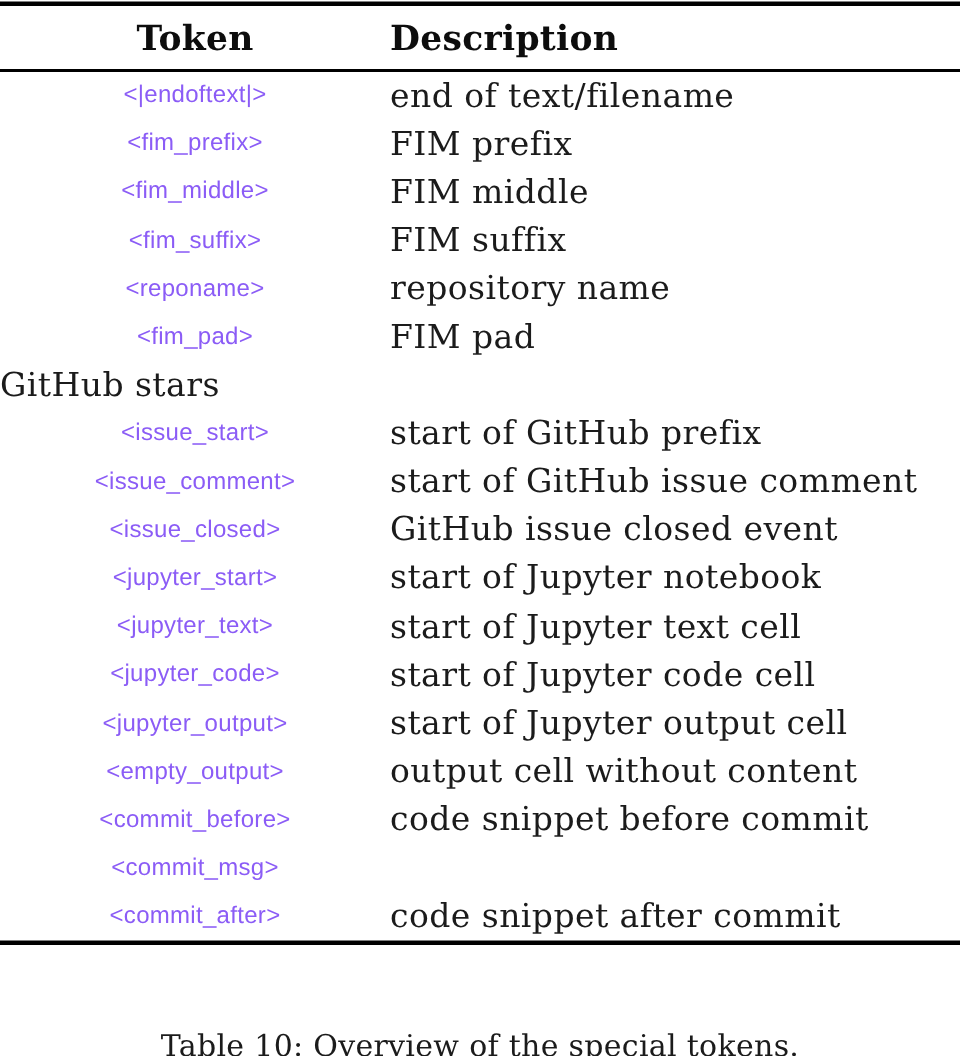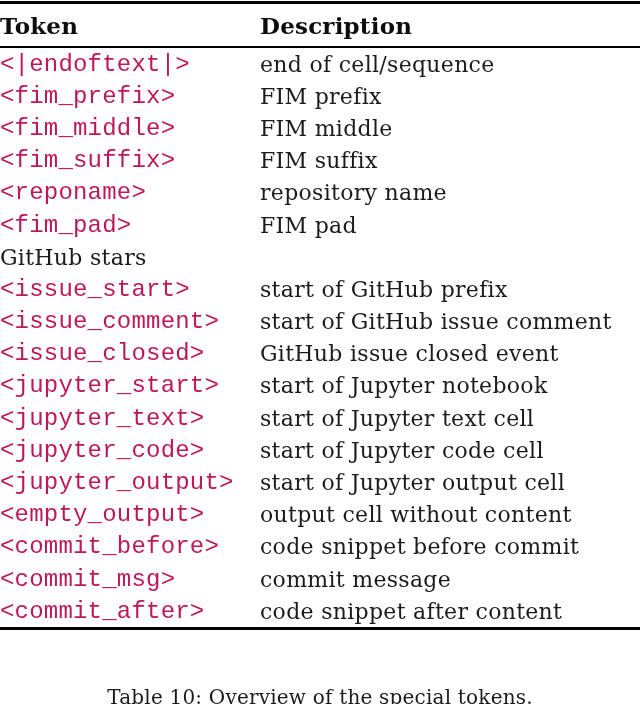--- a/index.html
+++ b/index.html
@@ -18,38 +18,39 @@
   .toprule    { height: 3px; margin-top: 1px; }
   .midrule    { height: 2px; }
   .bottomrule { height: 3px; }
   .row { display: flex; align-items: center; }
   .header-row { height: 42px; }
   .body-row   { height: 32.2px; }
   .cell { white-space: nowrap; overflow: visible; }
   .token-cell {
     flex: 0 0 260px;
     box-sizing: border-box;
+    text-align: center;
   }
   .desc-cell {
     flex: 1 1 auto;
     font-size: 22px;
     letter-spacing: 0.3px;
     color: #1b1b1b;
   }
   .header-cell {
     font-weight: bold;
     font-size: 23px;
     letter-spacing: 0.2px;
     color: #0d0d0d;
   }
   .mono {
-    font-family: Liberation Mono, monospace;
-    font-size: 24px;
+    font-family: Liberation Sans, sans-serif;
+    font-size: 16px;
     letter-spacing: 0.2px;
-    color: #be185d;
+    color: #8b5cf6;
   }
   .caption {
     position: absolute;
     top: 684px; left: 0;
     width: 640px;
     text-align: center;
     font-size: 20px;
     letter-spacing: 0.2px;
     color: #1b1b1b;
     white-space: nowrap;
@@ -66,21 +67,21 @@
     <div class="row header-row">
       <div class="cell token-cell header-cell">Token</div>
       <div class="cell desc-cell header-cell">Description</div>
     </div>
 
     <div class="rule midrule"></div>
 
     <div id="tbody">
         <div class="row body-row">
           <div class="cell token-cell mono">&lt;|endoftext|&gt;</div>
-          <div class="cell desc-cell">end of cell/sequence</div>
+          <div class="cell desc-cell">end of text/filename</div>
         </div>
         <div class="row body-row">
           <div class="cell token-cell mono">&lt;fim_prefix&gt;</div>
           <div class="cell desc-cell">FIM prefix</div>
         </div>
         <div class="row body-row">
           <div class="cell token-cell mono">&lt;fim_middle&gt;</div>
           <div class="cell desc-cell">FIM middle</div>
         </div>
         <div class="row body-row">
@@ -129,25 +130,24 @@
         <div class="row body-row">
           <div class="cell token-cell mono">&lt;empty_output&gt;</div>
           <div class="cell desc-cell">output cell without content</div>
         </div>
         <div class="row body-row">
           <div class="cell token-cell mono">&lt;commit_before&gt;</div>
           <div class="cell desc-cell">code snippet before commit</div>
         </div>
         <div class="row body-row">
           <div class="cell token-cell mono">&lt;commit_msg&gt;</div>
-          <div class="cell desc-cell">commit message</div>
         </div>
         <div class="row body-row">
           <div class="cell token-cell mono">&lt;commit_after&gt;</div>
-          <div class="cell desc-cell">code snippet after content</div>
+          <div class="cell desc-cell">code snippet after commit</div>
         </div>
       </div>
 
     <div class="rule bottomrule"></div>
   </div>
 
   <div class="caption">Table 10: Overview of the special tokens.</div>
 
 </div>
 

